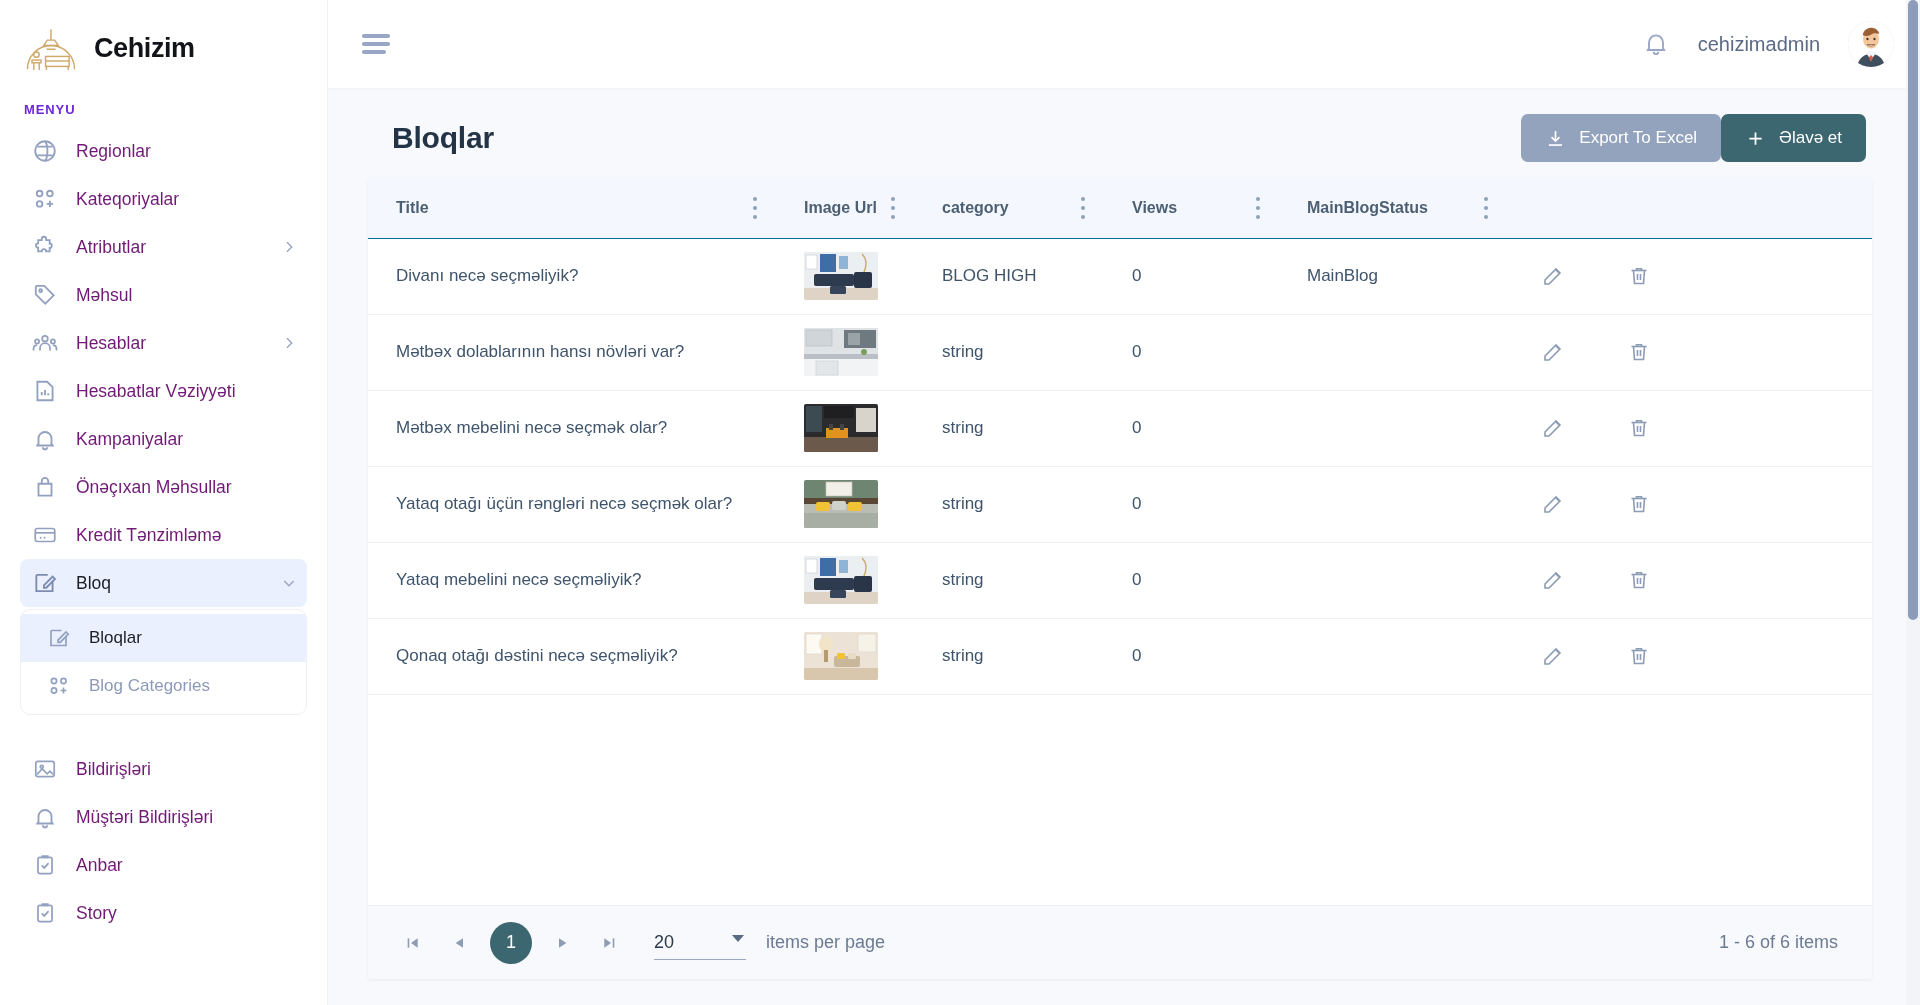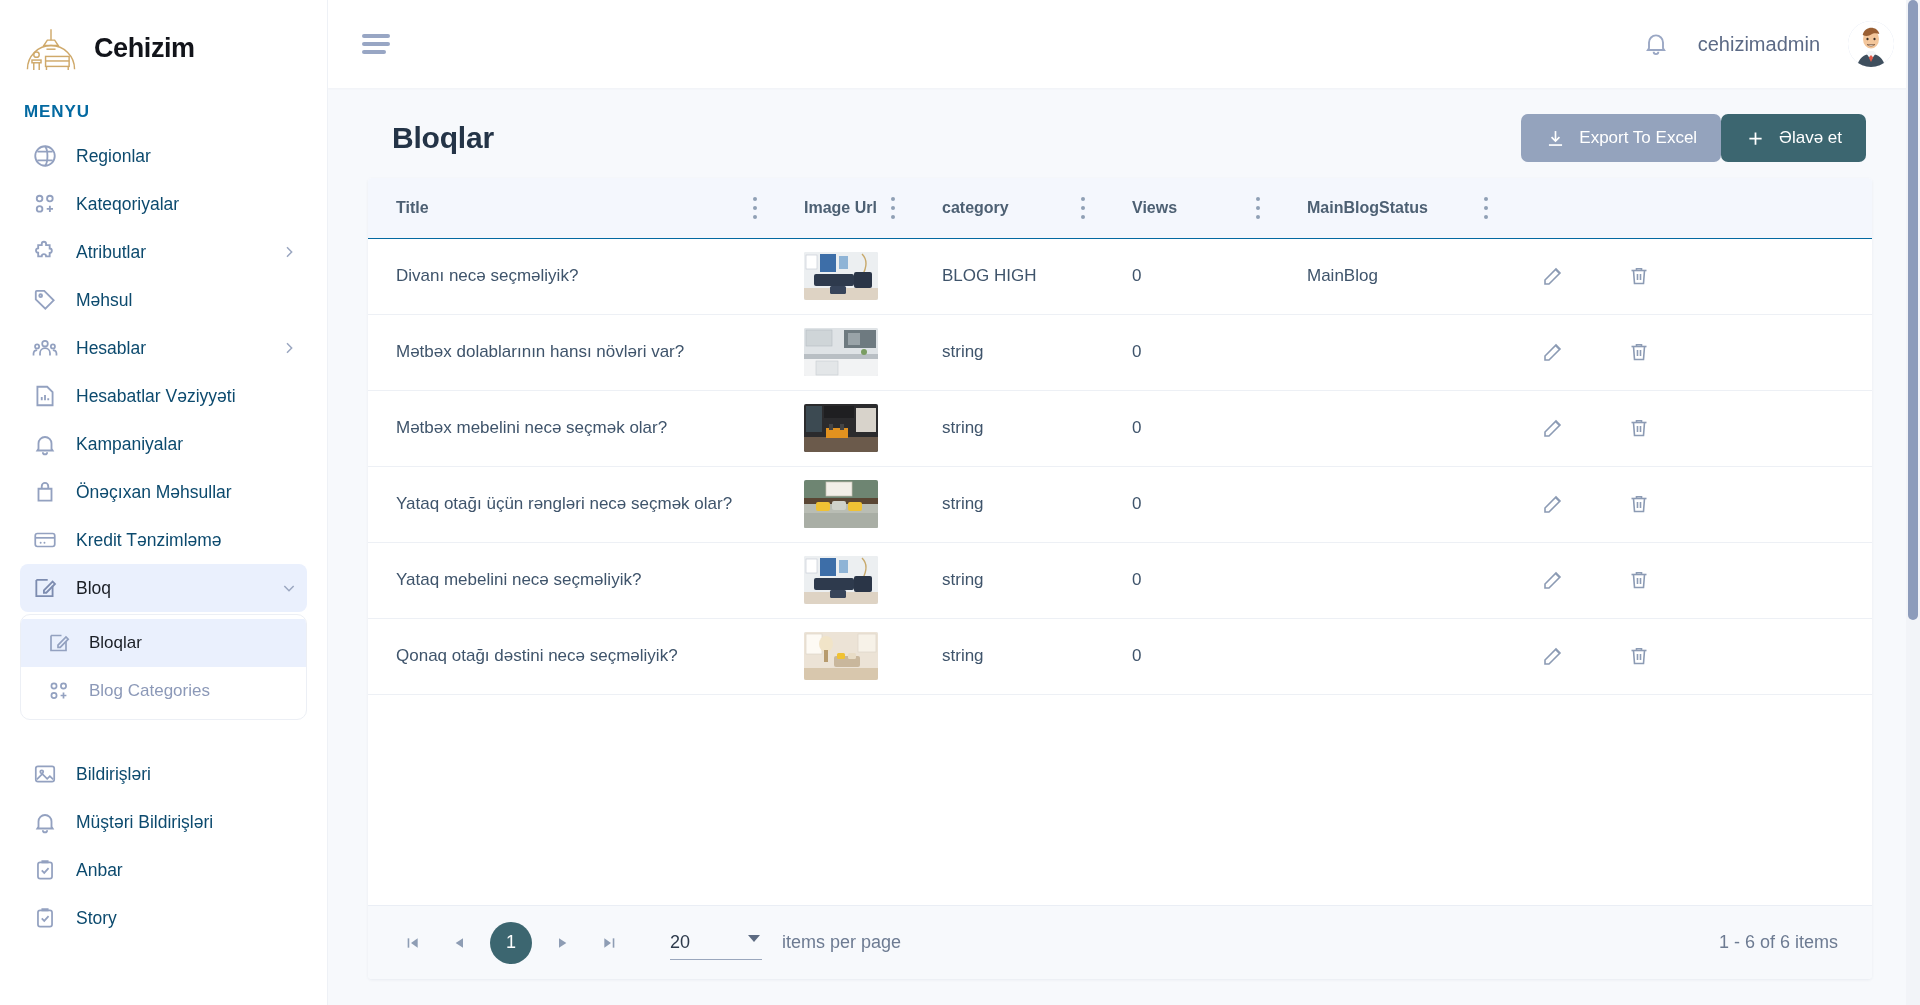--- a/index.html
+++ b/index.html
@@ -17,31 +17,31 @@
     background: #ffffff;
     border-right: 1px solid #eef1f6;
     display: flex; flex-direction: column;
     position: relative; z-index: 5;
   }
   .brand { display: flex; align-items: center; gap: 14px; padding: 18px 0 10px 22px; height: 88px; }
   .brand-logo { width: 58px; height: 52px; flex: none; }
   .brand-name { font-size: 27px; font-weight: 700; color: #12141a; letter-spacing: -0.4px; }
 
   .menu-label {
-    font-size: 17px; font-weight: 700; color: #0369a1;
+    font-size: 13px; font-weight: 700; color: #6d28d9;
     letter-spacing: 0.9px; padding: 14px 0 10px 24px;
   }
   .nav { flex: 1; overflow: hidden; padding-bottom: 10px; }
   .nav-item {
     display: flex; align-items: center;
     height: 48px; margin: 0 20px; padding: 0 12px;
     border-radius: 8px; cursor: pointer; position: relative;
   }
   .nav-item .ico { width: 26px; height: 26px; flex: none; display: block; color: #93a1c0; }
-  .nav-item .lbl { font-size: 17.5px; color: #0c4a6e; margin-left: 18px; white-space: nowrap; }
+  .nav-item .lbl { font-size: 17.5px; color: #701a75; margin-left: 18px; white-space: nowrap; }
   .nav-item .chev { position: absolute; right: 10px; width: 16px; height: 16px; color: #9aa6c0; }
   .nav-item.active { background: #eaf0fd; }
   .nav-item.active .lbl { color: #1b1f26; }
   .nav-item.active .ico { color: #7d8cb0; }
 
   .submenu {
     margin: 2px 20px 6px 20px;
     border: 1px solid #eceff5; border-radius: 10px;
     background: #fff; padding: 4px 0; overflow: hidden;
   }
@@ -134,21 +134,21 @@
   }
   .pg-btn { width: 46px; height: 46px; display: flex; align-items: center; justify-content: center; cursor: pointer; color: #8e9db4; }
   .pg-btn svg { width: 16px; height: 16px; }
   .pg-num {
     width: 42px; height: 42px; border-radius: 50%;
     background: #3c6670; color: #fff; font-size: 18px;
     display: flex; align-items: center; justify-content: center;
     margin: 0 8px; cursor: pointer;
   }
   .pgsize {
-    margin-left: 38px; width: 92px; position: relative;
+    margin-left: 22px; width: 92px; position: relative;
     border-bottom: 1px solid #9aa7bd; height: 34px;
     display: flex; align-items: center; cursor: pointer;
   }
   .pgsize .val { font-size: 18px; color: #2d3a4b; }
   .pgsize .caret {
     position: absolute; right: 2px; top: 9px;
     width: 0; height: 0; border-left: 6px solid transparent;
     border-right: 6px solid transparent; border-top: 7px solid #5d6b82;
   }
   .pg-label { margin-left: 20px; font-size: 18px; color: #6d7b92; }

